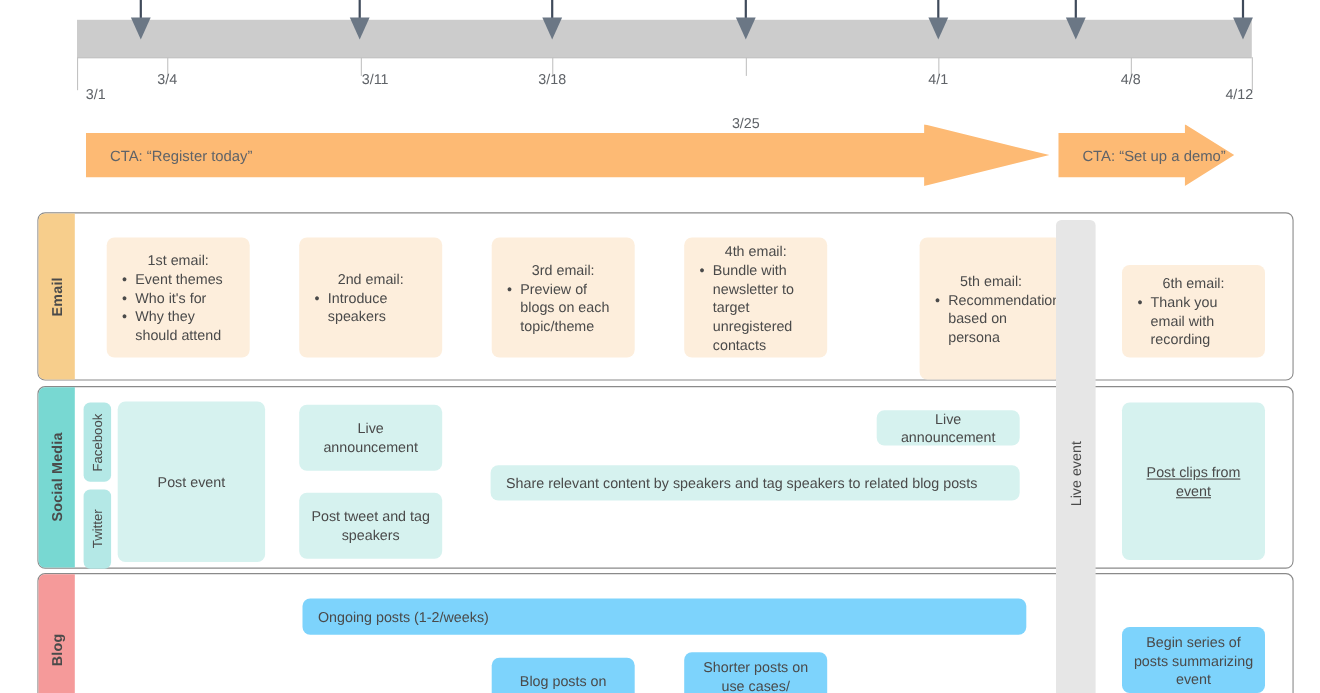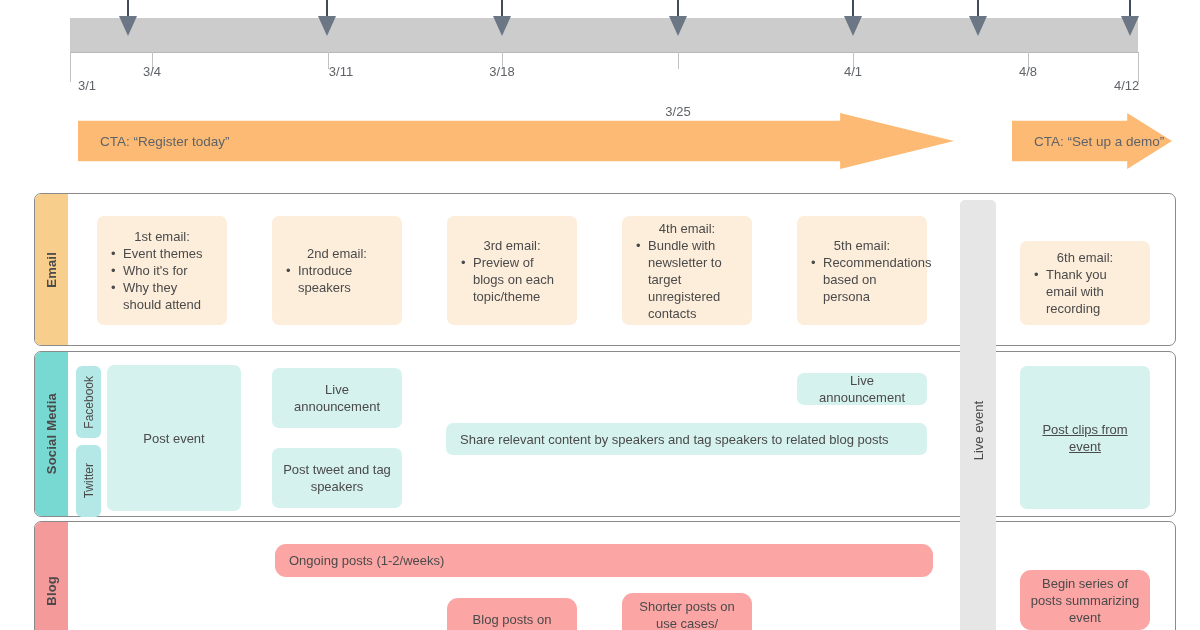--- a/index.html
+++ b/index.html
@@ -48,21 +48,21 @@
   .cta{
     position:absolute;height:56px;background:#fdba74;
     display:flex;align-items:center;
     font-size:13.5px;color:#5f6368;
     padding-left:22px;
     box-sizing:border-box;
   }
   .cta-1{left:78px;top:113px;width:876px;
     clip-path:polygon(0 14%,87% 14%,87% 0,100% 50%,87% 100%,87% 86%,0 86%);
   }
-  .cta-2{left:1012px;top:113px;width:160px;
+  .cta-2{left:962px;top:113px;width:160px;
     clip-path:polygon(0 14%,72% 14%,72% 0,100% 50%,72% 100%,72% 86%,0 86%);
   }
 
   
   .row{
     position:absolute;left:34px;width:1142px;
     border:1px solid #8a8a8a;border-radius:7px;
     box-sizing:border-box;background:#ffffff;
   }
   .row-email{top:193px;height:153px;}
@@ -96,21 +96,21 @@
   .sub-tw{top:93px;height:72px;background:#b4e8e6;}
 
   
   .card{
     position:absolute;border-radius:7px;
     font-size:13px;line-height:17px;color:#4a4a4a;
     box-sizing:border-box;
   }
   .card-email{background:#fdeedc;}
   .card-social{background:#d6f2ef;}
-  .card-blog{background:#fca5a5;border-radius:11px;}
+  .card-blog{background:#7dd3fc;}
 
   .card-centered{
     display:flex;align-items:center;justify-content:center;
     text-align:center;padding:8px 10px;
   }
   .card-left{
     display:flex;align-items:center;
     text-align:left;padding:8px 14px;
   }
   .card-inner{width:100%;}
@@ -250,21 +250,21 @@
         </div>
       </div>
       <div class="card card-email card-centered" style="left: 622px; top: 216px; width: 130px; height: 109px;">
         <div class="card-inner">
           <span class="card-title">4th email:</span>
           <ul class="card-list">
             <li>Bundle with newsletter to target unregistered contacts</li>
           </ul>
         </div>
       </div>
-      <div class="card card-email card-centered" style="left: 797px; top: 216px; width: 130px; height: 109px;">
+      <div class="card card-email card-centered" style="left: 836px; top: 216px; width: 130px; height: 129px;">
         <div class="card-inner">
           <span class="card-title">5th email:</span>
           <ul class="card-list">
             <li>Recommendations based on persona</li>
           </ul>
         </div>
       </div>
       <div class="card card-email card-centered" style="left: 1020px; top: 241px; width: 130px; height: 84px;">
         <div class="card-inner">
           <span class="card-title">6th email:</span>

